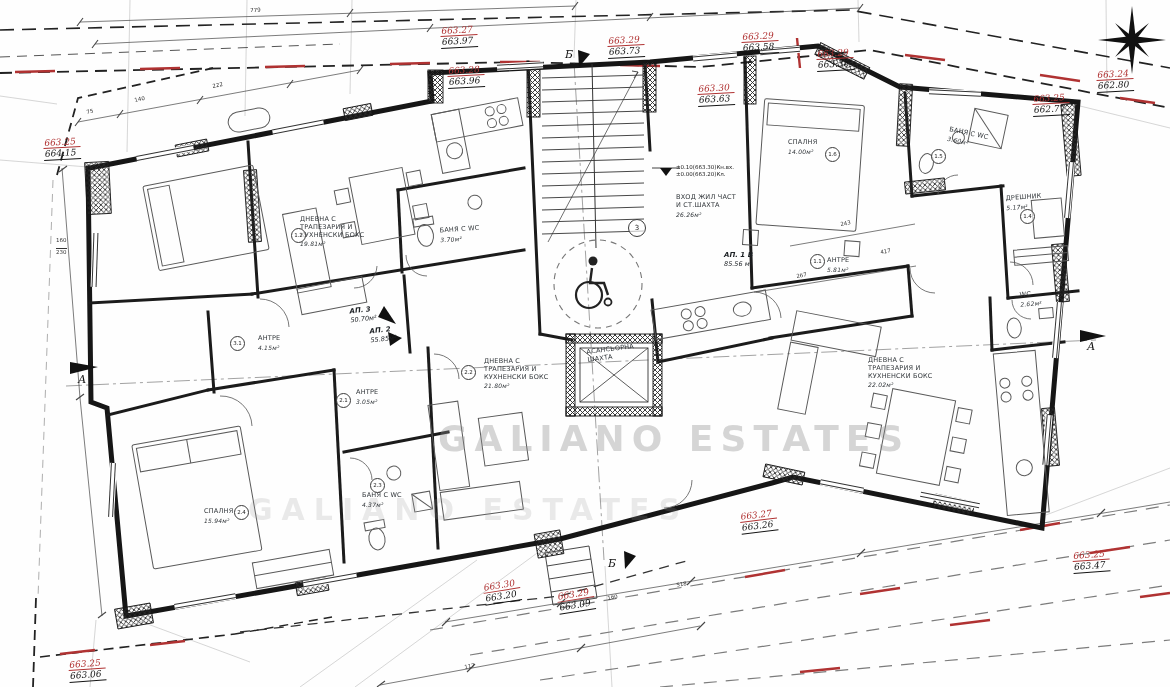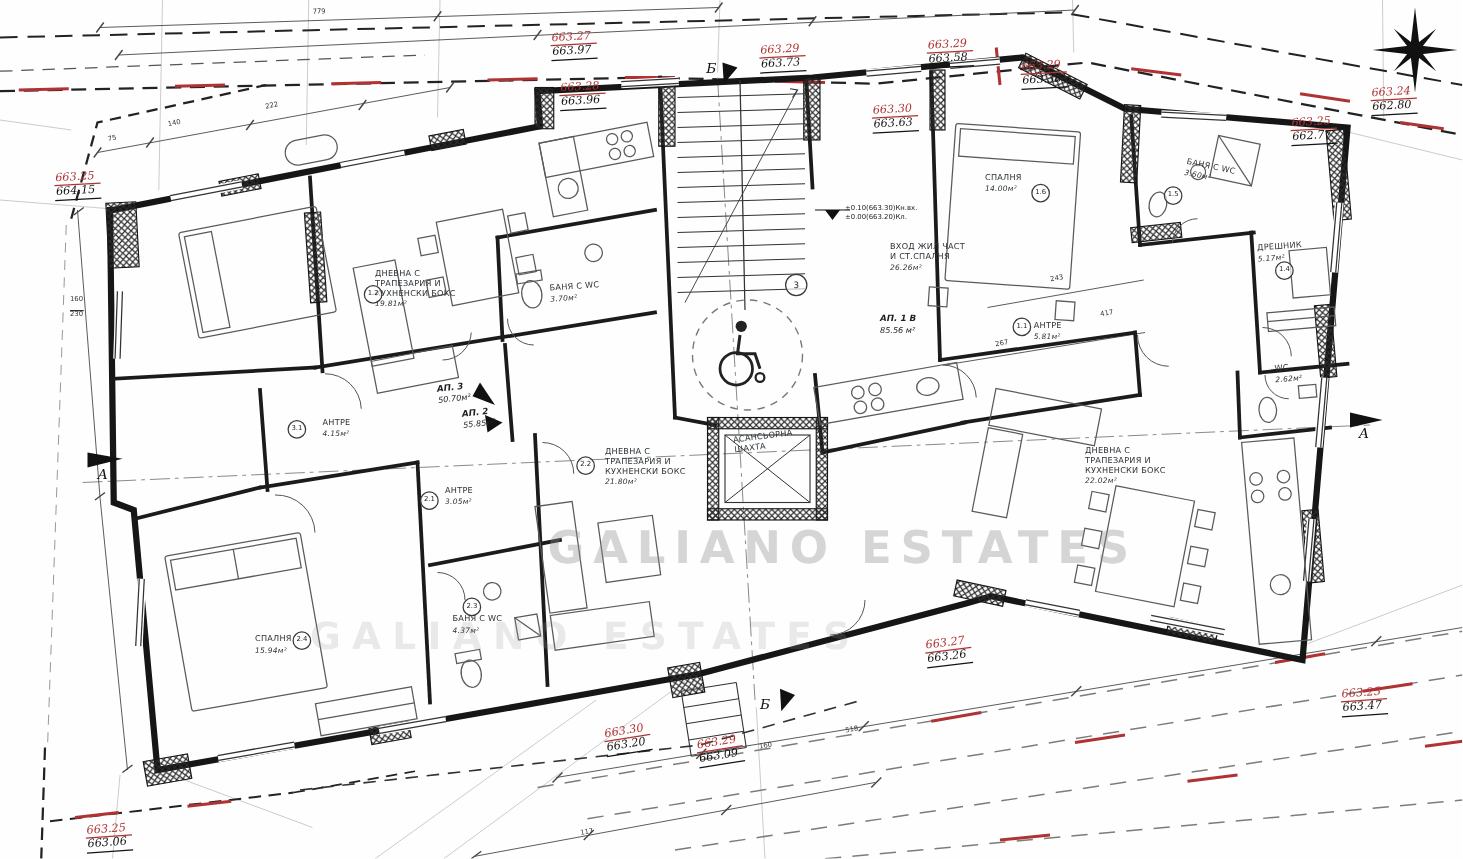--- a/index.html
+++ b/index.html
@@ -480,23 +480,23 @@
   <div class="area">5.17м²</div>
 </div>
 <div class="lb" style="left:827px;top:257px">
   <div>АНТРЕ</div>
   <div class="area">5.81м²</div>
 </div>
 <div class="lb" style="left:1020px;top:291px;transform:rotate(-4deg)">
   <div>WC</div>
   <div class="area">2.62м²</div>
 </div>
-<div class="lb" style="left:712px;top:194px">
+<div class="lb" style="left:676px;top:194px">
   <div>ВХОД ЖИЛ ЧАСТ</div>
-  <div>И СТ.СПАЛНЯ</div>
+  <div>И СТ.ШАХТА</div>
   <div class="area">26.26м²</div>
 </div>
 <div class="lb" style="left:258px;top:335px">
   <div>АНТРЕ</div>
   <div class="area">4.15м²</div>
 </div>
 <div class="lb" style="left:356px;top:389px">
   <div>АНТРЕ</div>
   <div class="area">3.05м²</div>
 </div>
@@ -518,21 +518,21 @@
   <div>БАНЯ С WC</div>
   <div class="area">4.37м²</div>
 </div>
 <div class="lb" style="left:868px;top:357px">
   <div>ДНЕВНА С</div>
   <div>ТРАПЕЗАРИЯ И</div>
   <div>КУХНЕНСКИ БОКС</div>
   <div class="area">22.02м²</div>
 </div>
 
-<div class="ap" style="left:704px;top:251px">
+<div class="ap" style="left:724px;top:251px">
   <div>АП. 1 В</div>
   <div class="area">85.56 м²</div>
 </div>
 <div class="ap" style="left:370px;top:326px;transform:rotate(-6deg)">
   <div>АП. 2</div>
   <div class="area">55.85м²</div>
 </div>
 <div class="ap" style="left:350px;top:306px;transform:rotate(-6deg)">
   <div>АП. 3</div>
   <div class="area">50.70м²</div>

